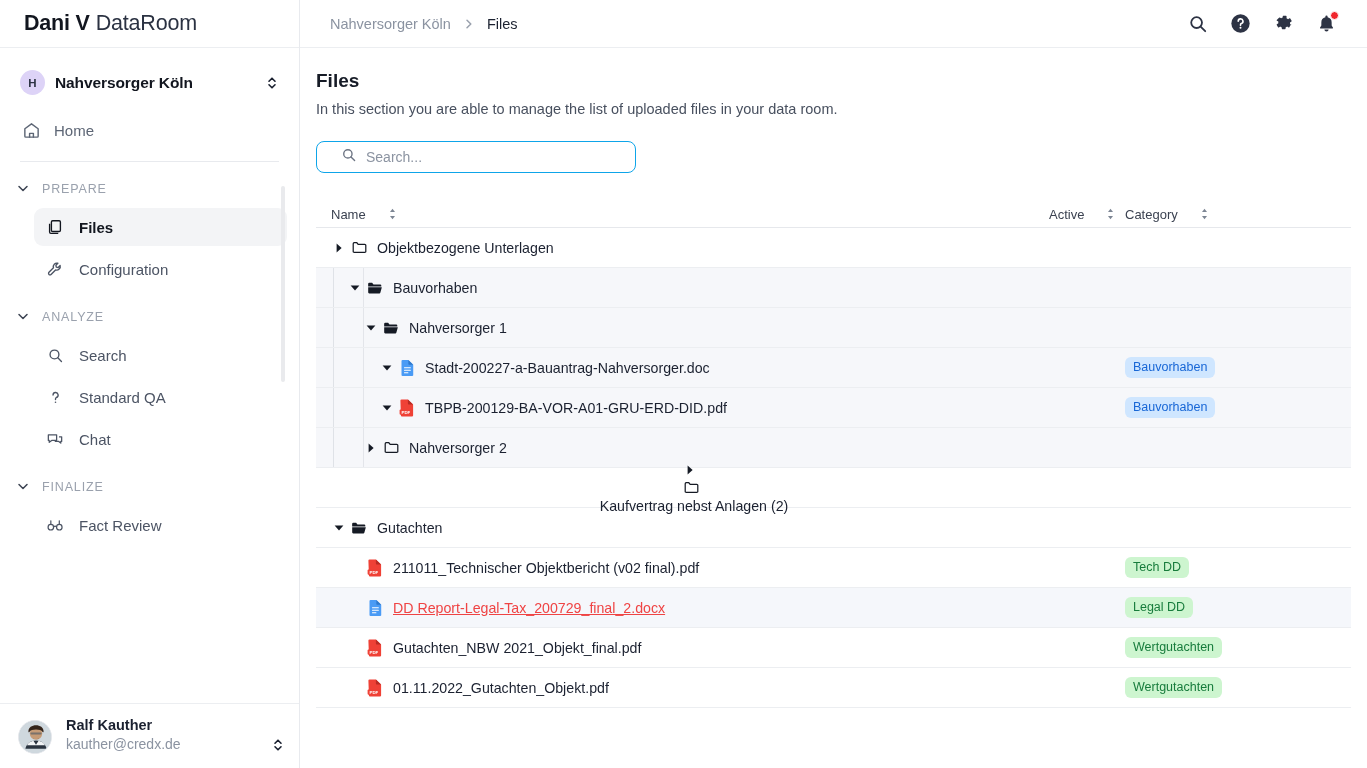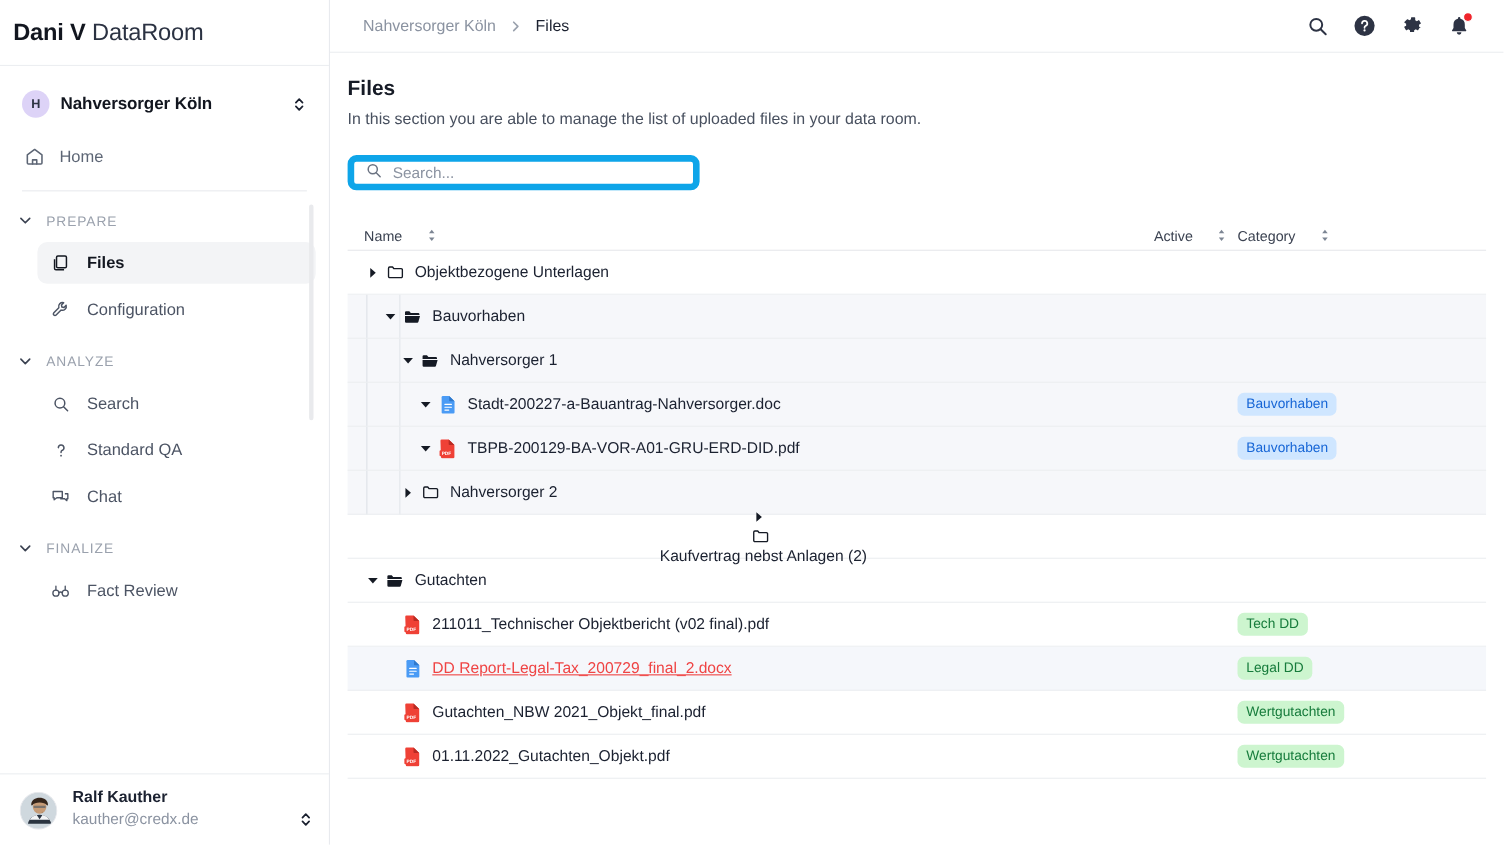--- a/index.html
+++ b/index.html
@@ -15,23 +15,23 @@
   
   .sidebar {
     width: 300px; height: 768px;
     background: #ffffff;
     border-right: 1px solid #e8eaee;
     display: flex; flex-direction: column;
     position: relative;
     flex: 0 0 300px;
   }
   .brand {
-    height: 60px;
-    display: flex; align-items: center;
-    padding-left: 12px;
+    height: 48px;
+    display: flex; align-items: center;
+    padding-left: 24px;
     border-bottom: 1px solid #eceef1;
     letter-spacing: -0.2px;
   }
   .brand .b1 { font-size: 21.5px; font-weight: 700; color: #12161f; }
   .brand .b2 { font-size: 21.5px; font-weight: 400; color: #2b3242; margin-left: 6px; }
 
   .workspace {
     display: flex; align-items: center;
     margin: 16px 12px 0 12px;
     padding: 6px 8px;
@@ -137,22 +137,22 @@
   }
 
   .content { padding: 22px 0 0 0; flex: 1; overflow: hidden; }
   .page-title { font-size: 19px; font-weight: 700; color: #161b26; padding-left: 316px; margin-left:-300px; }
   .page-sub { font-size: 14.5px; color: #48505f; margin-top: 9px; padding-left: 16px; }
   .inner { padding-left: 16px; padding-right: 7px; }
 
   .searchbox {
     margin-top: 24px;
     width: 320px; height: 32px;
-    border: 6px solid #0ea5e9; border-radius: 8px;
-    display: flex; align-items: center; padding: 0 10px;
+    border: 1px solid #0ea5e9; border-radius: 8px;
+    display: flex; align-items: center; padding: 0 24px;
     background: #fff;
   }
   .searchbox input {
     border: none; outline: none; flex: 1;
     font-size: 14px; color: #2b3242;
     font-family: "Liberation Sans", sans-serif;
     margin-left: 9px; background: transparent;
   }
   .searchbox input::placeholder { color: #8b93a1; }
 

